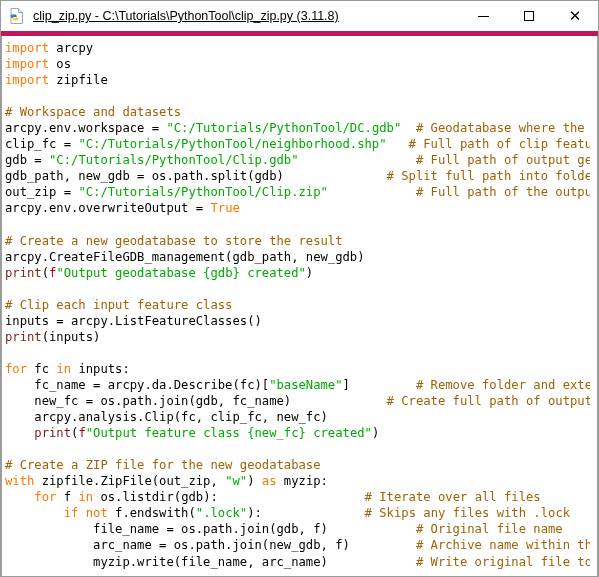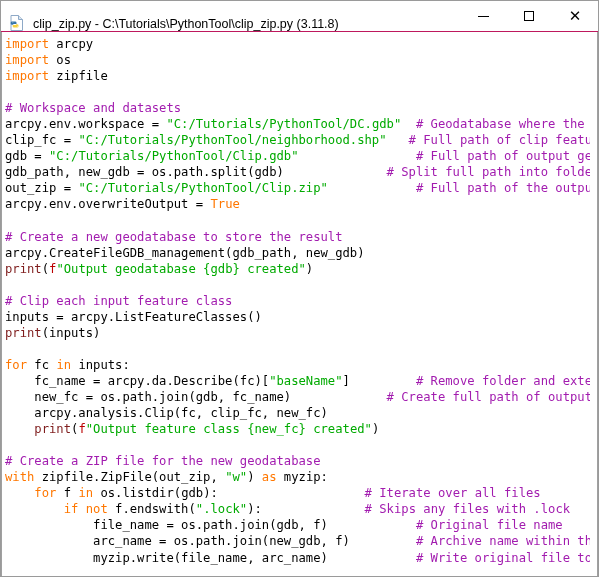--- a/index.html
+++ b/index.html
@@ -22,22 +22,23 @@
     display: flex;
     flex-direction: column;
     overflow: hidden;
   }
   
   .titlebar {
     height: 30px;
     min-height: 30px;
     background: #ffffff;
     display: flex;
-    align-items: flex-end;
+    align-items: center;
     position: relative;
+    text-decoration: underline;
   }
   .title-icon {
     width: 16px;
     height: 16px;
     margin-left: 8px;
     margin-right: 8px;
     flex: 0 0 auto;
     position: relative;
   }
   .title-text {
@@ -96,21 +97,21 @@
     padding: 2px 8px;
     white-space: nowrap;
     border-radius: 2px;
   }
   
   .editor-wrap {
     flex: 1 1 auto;
     position: relative;
     background: #ffffff;
     overflow: hidden;
-    border-top: 1px solid #be185d;
+    border-top: 5px solid #be185d;
   }
   .editor-border-left {
     position: absolute;
     left: 0; top: 0; bottom: 0;
     width: 1px;
     background: #a0a0a0;
   }
   .editor-border-right {
     position: absolute;
     right: 0; top: 0; bottom: 0;
@@ -127,21 +128,21 @@
     font-family: "DejaVu Sans Mono", monospace;
     font-size: 12.2px;
     line-height: 16.05px;
     white-space: pre;
     color: #000000;
     letter-spacing: 0px;
   }
   .code .ln { display: block; height: 16.05px; }
   .kw   { color: #ff7700; }
   .str  { color: #00aa00; }
-  .cmt  { color: #a21caf; }
+  .cmt  { color: #a16207; }
   .bi   { color: #7f1d1d; }
   .fpre { color: #bb0000; }
   .pl   { color: #000000; }
 </style>
 </head>
 <body>
 
 <div class="window">
 
   <div class="titlebar">

